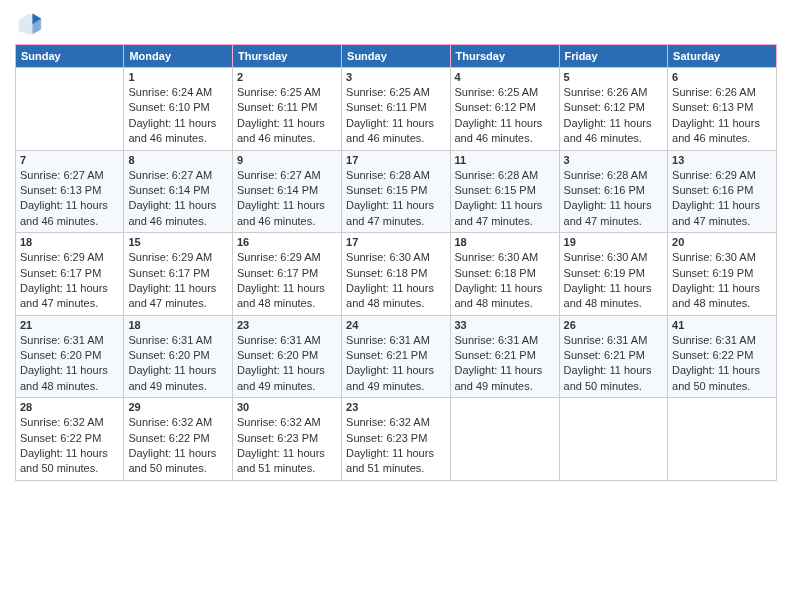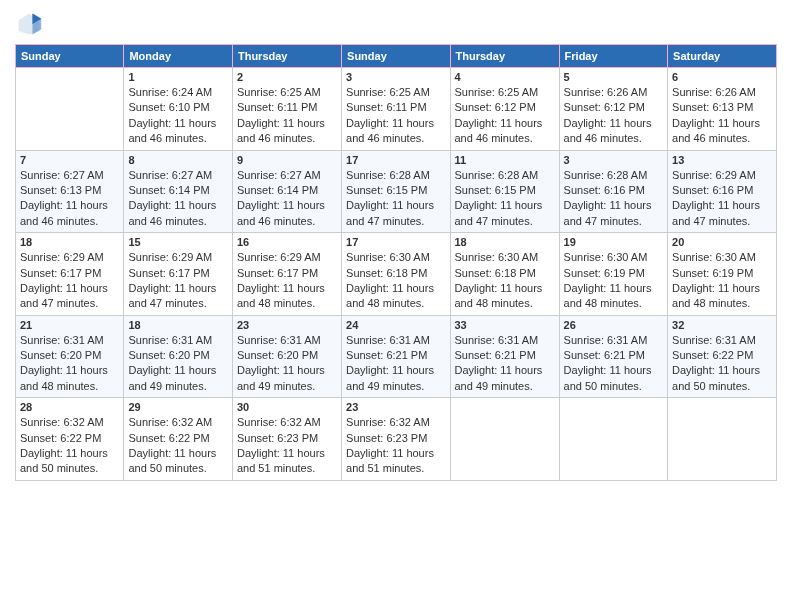--- a/index.html
+++ b/index.html
@@ -239,21 +239,21 @@
           </td>
           <td>
             <div class="day-number">33</div>
             <div class="day-detail">Sunrise: 6:31 AM<br>Sunset: 6:21 PM<br>Daylight: 11 hours and 49 minutes.</div>
           </td>
           <td>
             <div class="day-number">26</div>
             <div class="day-detail">Sunrise: 6:31 AM<br>Sunset: 6:21 PM<br>Daylight: 11 hours and 50 minutes.</div>
           </td>
           <td>
-            <div class="day-number">32</div>
+            <div class="day-number">41</div>
             <div class="day-detail">Sunrise: 6:31 AM<br>Sunset: 6:22 PM<br>Daylight: 11 hours and 50 minutes.</div>
           </td>
         </tr>
         <tr>
           <td>
             <div class="day-number">28</div>
             <div class="day-detail">Sunrise: 6:32 AM<br>Sunset: 6:22 PM<br>Daylight: 11 hours and 50 minutes.</div>
           </td>
           <td>
             <div class="day-number">29</div>

